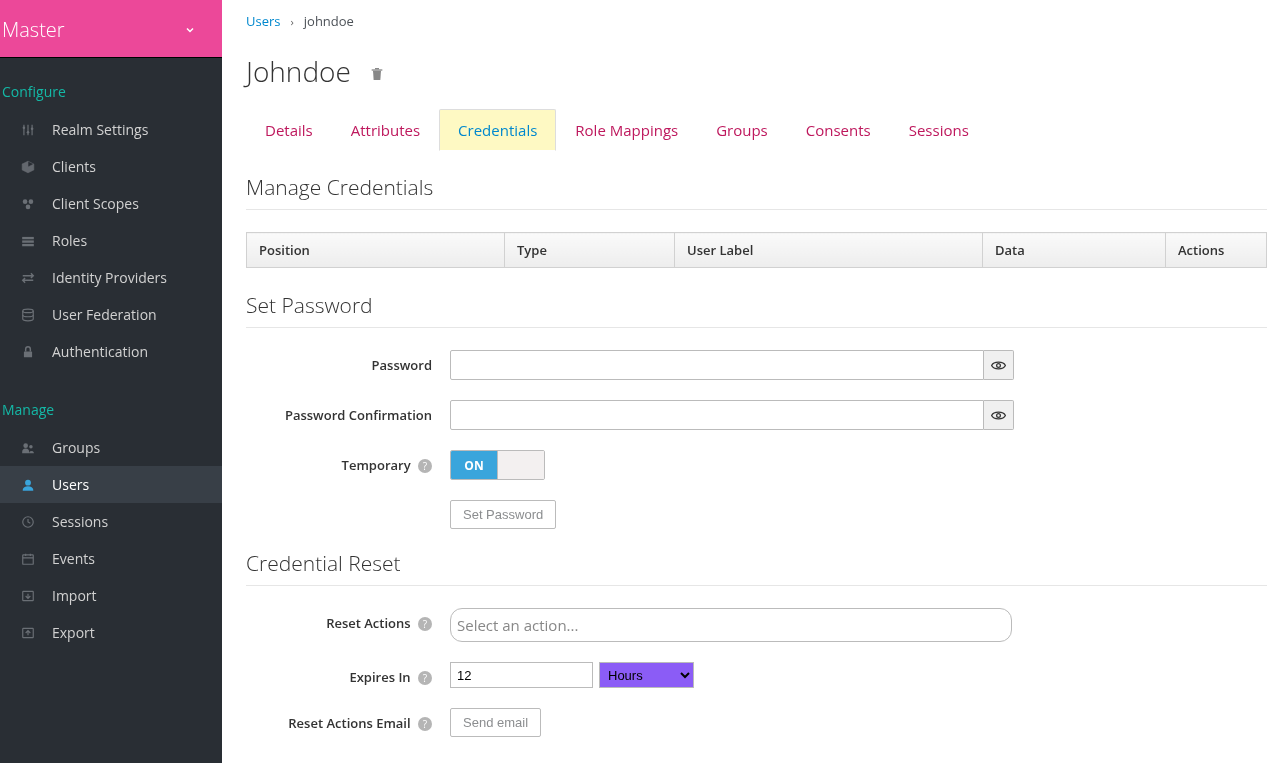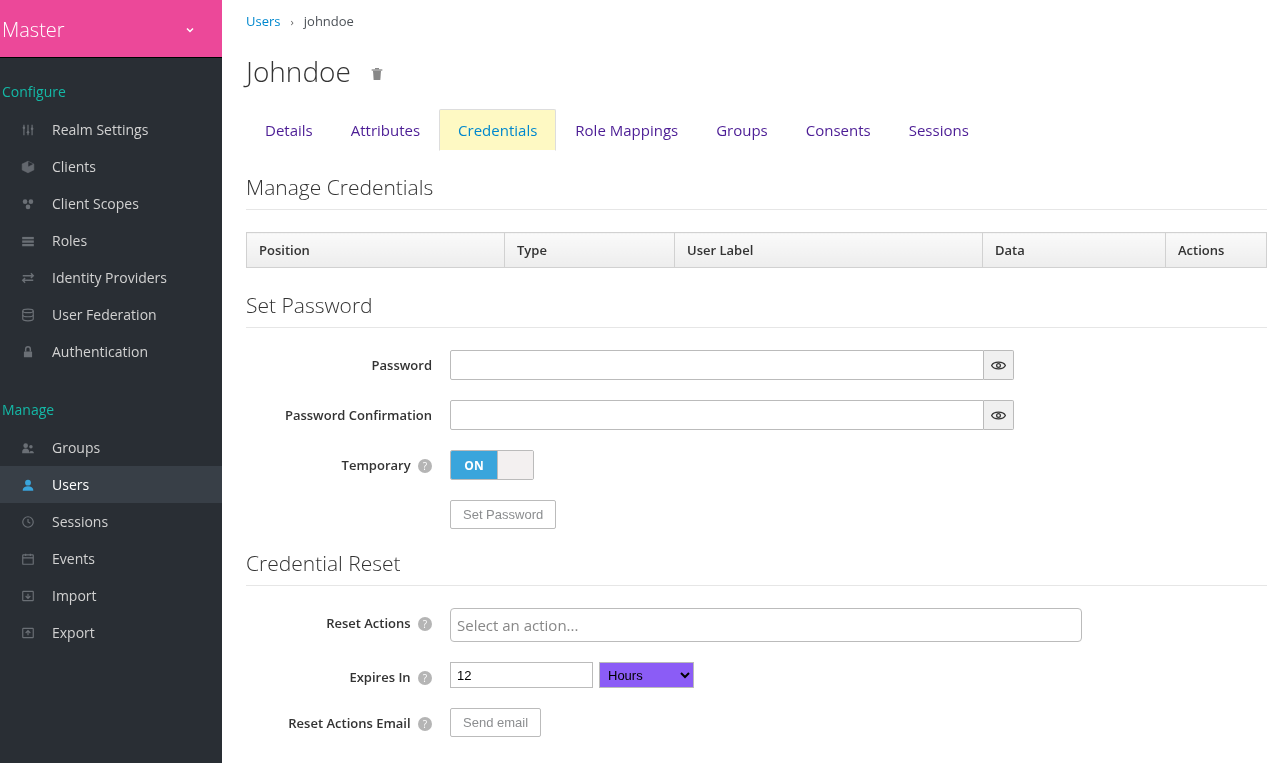--- a/index.html
+++ b/index.html
@@ -97,21 +97,21 @@
 
     
     .tabs {
       display: flex;
       border-bottom: 1px solid transparent;
       margin-bottom: 22px;
     }
     .tab {
       padding: 10px 18px;
       font-size: 15px;
-      color: #4c1d95;
+      color: #be185d;
       cursor: pointer;
       border: 1px solid transparent;
       position: relative;
       top: 1px;
     }
     .tab.active {
       color: #0088ce;
       border: 1px solid #ddd;
       border-bottom-color: #fff;
       background: #fef9c3;
@@ -198,21 +198,21 @@
       background: #f0f0f0;
       cursor: pointer;
       display: inline-flex;
       align-items: center;
       justify-content: center;
       color: #333;
       border-radius: 0 2px 2px 0;
     }
 
     .toggle {
-      width: 84px; height: 30px;
+      width: 95px; height: 30px;
       border: 1px solid #bbb;
       display: flex;
       border-radius: 2px;
       overflow: hidden;
       cursor: pointer;
     }
     .toggle-on {
       flex: 0 0 46px;
       background: #39a5dc;
       color: #fff;
@@ -227,29 +227,29 @@
     .btn {
       padding: 6px 12px;
       border: 1px solid #bbb;
       background: #fff;
       color: #8b8d8f;
       font-size: 13px;
       cursor: default;
       border-radius: 2px;
     }
     .select-action-box {
-      width: 632px;
+      width: 562px;
       height: 30px;
       border: 1px solid #bbb;
       padding: 16px 6px;
       color: #888;
       display: flex;
       align-items: center;
       cursor: text;
-      border-radius: 4px;
+      border-radius: 12px;
       font-size: 15px;
     }
     .number-input {
       width: 143px; height: 26px;
       border: 1px solid #bbb;
       padding: 3px 6px;
       font-size: 13px;
     }
     .select-unit {
       width: 95px; height: 26px;

